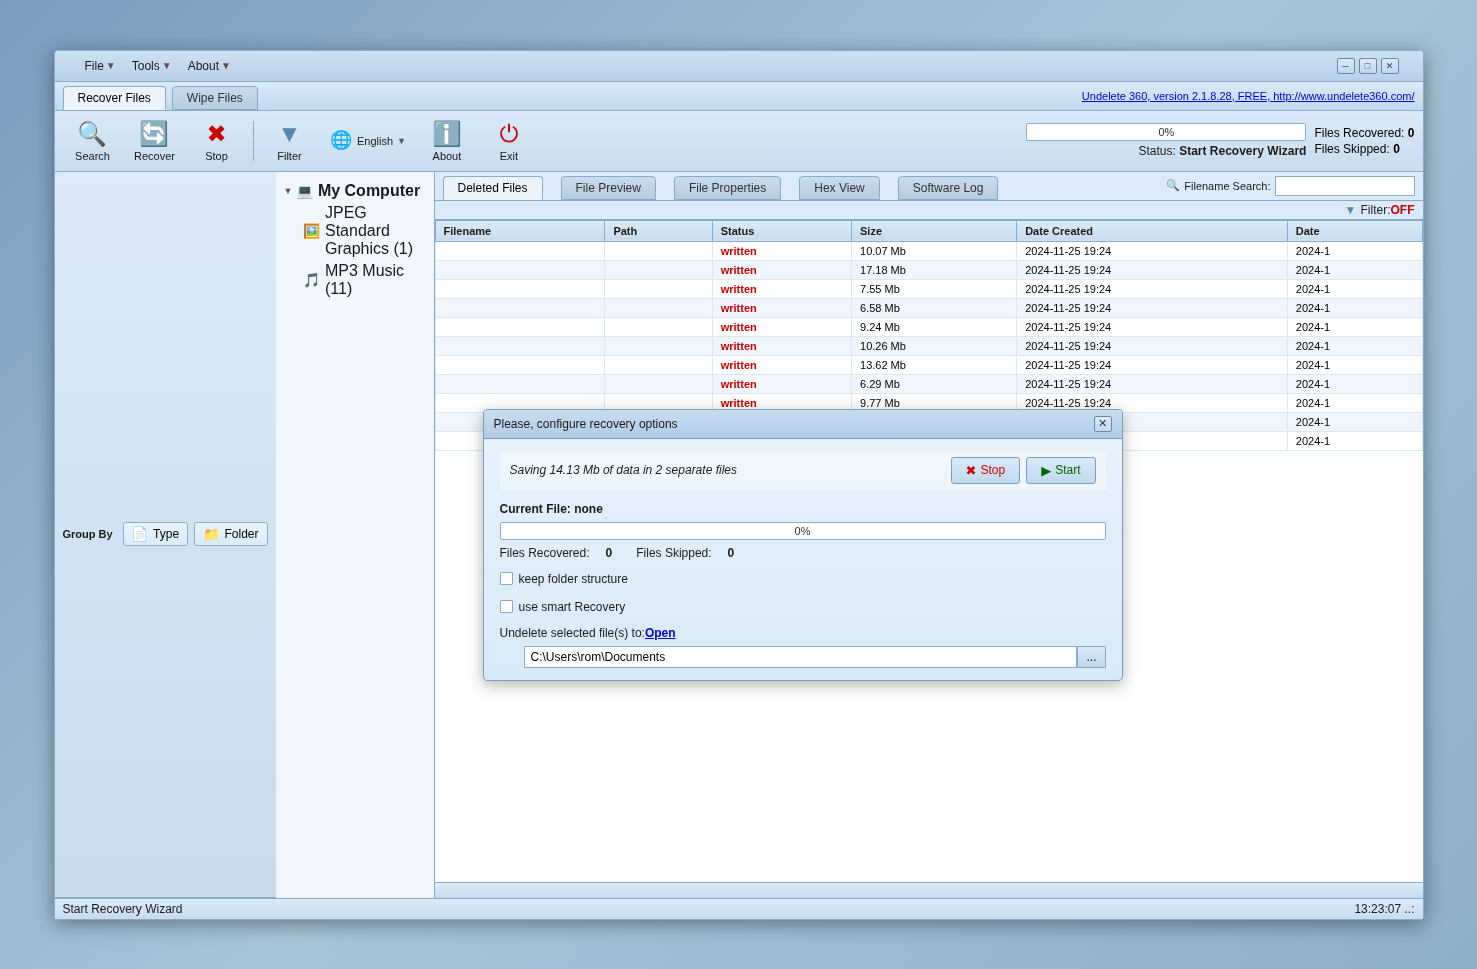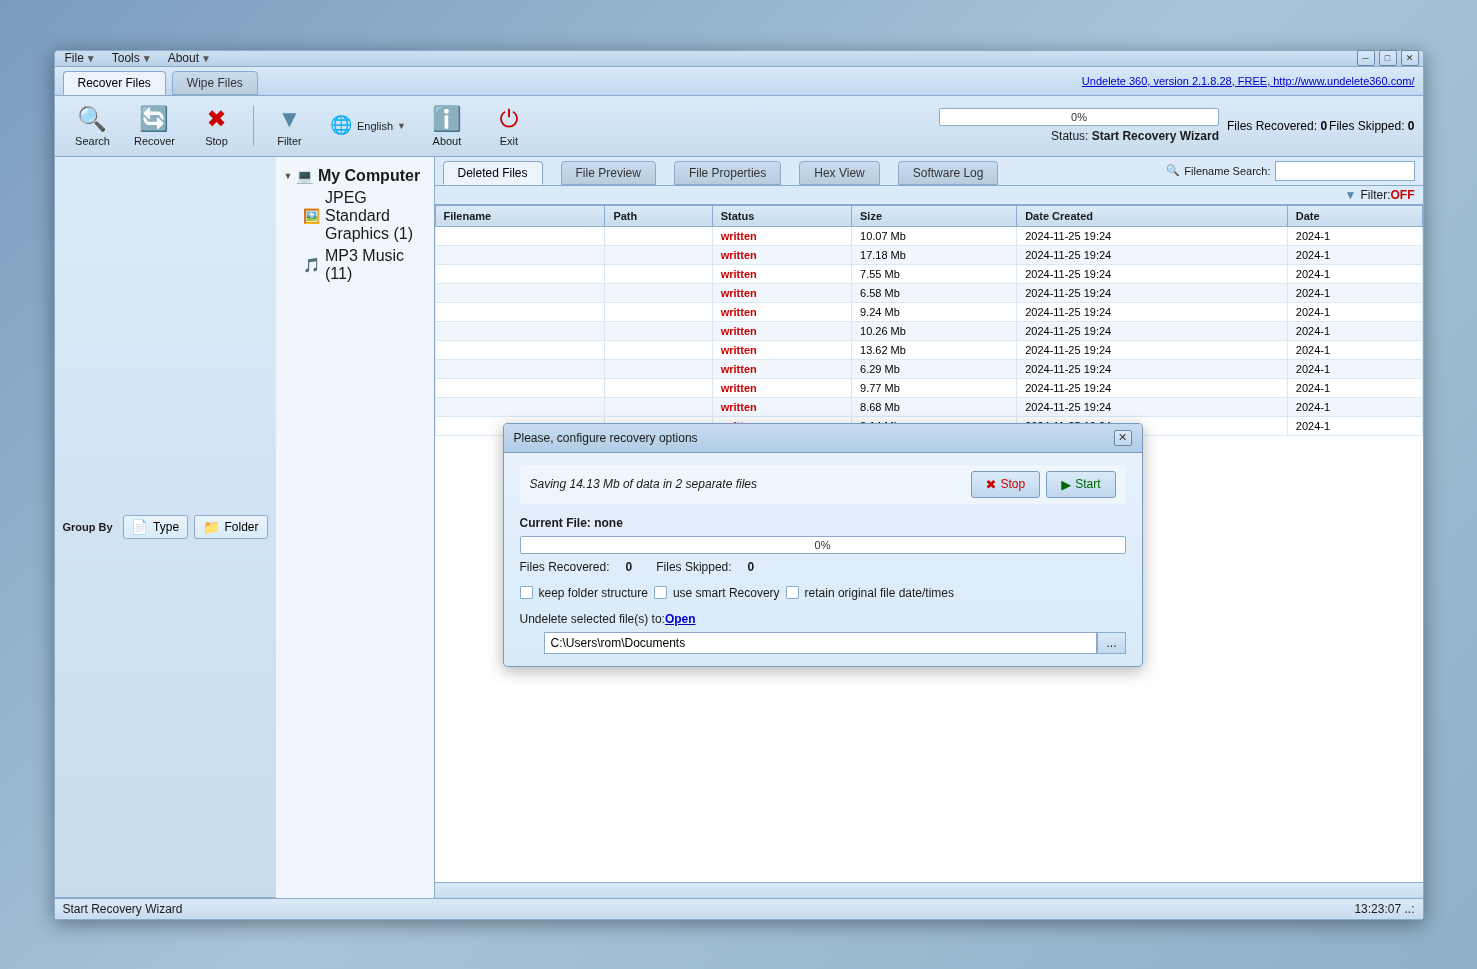--- a/index.html
+++ b/index.html
@@ -1,21 +1,21 @@
 <!DOCTYPE html>
 <html><head>
   <meta charset="utf-8">
   <style>
     * { box-sizing: border-box; margin: 0; padding: 0; font-family: 'Segoe UI', Tahoma, sans-serif; font-size: 12px; }
     body { background: linear-gradient(135deg, #7a9cbf 0%, #a8c4d8 50%, #8eafc8 100%); width: 1477px; height: 969px; overflow: hidden; display: flex; align-items: center; justify-content: center; }
     
     .window { width: 1370px; height: 870px; background: #ecf3fa; border: 1px solid #8aabcc; border-radius: 4px; box-shadow: 0 4px 20px rgba(0,0,0,0.4); display: flex; flex-direction: column; }
     
     
-    .title-bar { background: linear-gradient(to bottom, #cde0f0, #b8d0e8); height: 16px; display: flex; align-items: center; padding: 0 4px; border-radius: 4px 4px 0 0; border-bottom: 1px solid #8aabcc; }
+    .title-bar { background: linear-gradient(to bottom, #cde0f0, #b8d0e8); height: 31px; display: flex; align-items: center; padding: 0 24px; border-radius: 4px 4px 0 0; border-bottom: 1px solid #8aabcc; }
     .title-bar-menu { display: flex; align-items: center; gap: 4px; flex: 1; }
     .menu-item { display: flex; align-items: center; gap: 2px; padding: 2px 6px; cursor: pointer; border-radius: 2px; color: #1a1a1a; }
     .menu-dropdown { font-size: 10px; color: #555; }
     .title-bar-controls { display: flex; gap: 4px; }
     .title-btn { width: 18px; height: 16px; border: 1px solid #6a8aaa; border-radius: 2px; cursor: pointer; display: flex; align-items: center; justify-content: center; font-size: 9px; background: linear-gradient(to bottom, #daeaf8, #c0d8ee); color: #333; }
     
     
     .toolbar { display: flex; align-items: center; padding: 4px 8px; background: linear-gradient(to bottom, #daeaf8, #c8dcee); border-bottom: 1px solid #8aabcc; gap: 2px; }
     .toolbar-btn { display: flex; flex-direction: column; align-items: center; padding: 4px 8px; cursor: pointer; border-radius: 3px; border: 1px solid transparent; min-width: 60px; }
     .toolbar-btn .icon { font-size: 24px; margin-bottom: 2px; }
@@ -91,21 +91,21 @@
     .dialog-btn-group { display: flex; gap: 6px; }
     .dialog-btn { display: flex; align-items: center; gap: 4px; padding: 5px 14px; border: 1px solid #7a9cbf; border-radius: 3px; cursor: pointer; font-size: 12px; background: linear-gradient(to bottom, #daeaf8, #c0d8ee); color: #1a1a1a; }
     .dialog-btn.stop-btn { color: #cc0000; }
     .dialog-btn.start-btn { color: #006600; }
     .dialog-section { margin-bottom: 12px; }
     .dialog-label { font-size: 12px; color: #1a1a1a; margin-bottom: 6px; }
     .dialog-label span { font-weight: bold; }
     .dialog-progress { height: 18px; background: #fff; border: 1px solid #8aabcc; border-radius: 2px; overflow: hidden; margin-bottom: 6px; }
     .dialog-progress-inner { height: 100%; background: linear-gradient(to right, #6aacee, #4a8cce); width: 0%; display: flex; align-items: center; justify-content: center; }
     .dialog-stats { display: flex; gap: 16px; font-size: 11px; color: #1a1a1a; }
-    .dialog-checkboxes { display: flex; flex-direction: row; gap: 6px; margin-bottom: 12px; }
+    .dialog-checkboxes { display: flex; flex-direction: column; gap: 14px; margin-bottom: 12px; }
     .dialog-checkbox-row { display: flex; align-items: center; gap: 6px; cursor: pointer; font-size: 12px; color: #1a1a1a; }
     .dialog-checkbox { width: 13px; height: 13px; border: 1px solid #8aabcc; background: #fff; border-radius: 1px; cursor: pointer; }
     .dialog-dest-row { display: flex; align-items: center; margin-bottom: 6px; }
     .dialog-dest-label { font-size: 12px; color: #1a1a1a; }
     .dialog-dest-open { color: #0000cc; font-weight: bold; font-size: 12px; cursor: pointer; text-decoration: underline; }
     .dialog-dest-input-row { display: flex; gap: 0; padding-left: 24px; }
     .dialog-dest-input { flex: 1; height: 22px; border: 1px solid #8aabcc; padding: 0 6px; font-size: 12px; background: #fff; }
     .dialog-browse-btn { padding: 2px 8px; border: 1px solid #8aabcc; background: linear-gradient(to bottom, #daeaf8, #c0d8ee); cursor: pointer; font-size: 12px; color: #1a1a1a; }
 
     .progress-outer { position: relative; }
@@ -190,21 +190,21 @@
           <div class="progress-bar-container">
             <div class="progress-bar" style="width:0%;"></div>
           </div>
           <span class="progress-zero-text">0%</span>
         </div>
         <div style="font-size:11px; color:#1a1a1a;">
           <span>Status: </span>
           <span class="status-bold">Start Recovery Wizard</span>
         </div>
       </div>
-      <div style="display:flex; flex-direction:row; gap:2px;">
+      <div style="display:flex; flex-direction:column; gap:2px;">
         <div>
           <span>Files Recovered:</span>
           <span class="status-bold">0</span>
         </div>
         <div>
           <span>Files Skipped:</span>
           <span class="status-bold">0</span>
         </div>
       </div>
     </div>
@@ -386,21 +386,21 @@
   <div class="status-bar">
     <span>Start Recovery Wizard</span>
     <span>
       <span>13:23:07</span>
       <span>..:</span>
     </span>
   </div>
 </div>
 
 <div class="dialog-overlay">
-  <div class="dialog" style="position:relative; top:60px; left:84px;">
+  <div class="dialog" style="position:relative; top:60px; left:64px;">
     <div class="dialog-titlebar">
       <span class="dialog-title">Please, configure recovery options</span>
       <div class="dialog-close">✕</div>
     </div>
     <div class="dialog-body">
 
       <div class="dialog-info-row">
         <span class="dialog-info-text">Saving 14.13 Mb of data in 2 separate files</span>
         <div class="dialog-btn-group">
           <div class="dialog-btn stop-btn">
@@ -435,24 +435,20 @@
 
       <div class="dialog-checkboxes">
         <label class="dialog-checkbox-row">
           <div class="dialog-checkbox"></div>
           <span>keep folder structure</span>
         </label>
         <label class="dialog-checkbox-row">
           <div class="dialog-checkbox"></div>
           <span>use smart Recovery</span>
         </label>
-        <label class="dialog-checkbox-row">
-          <div class="dialog-checkbox"></div>
-          <span>retain original file date/times</span>
-        </label>
       </div>
 
       <div class="dialog-dest-row">
         <span class="dialog-dest-label">Undelete selected file(s) to:</span>
         <span class="dialog-dest-open">Open</span>
       </div>
       <div class="dialog-dest-input-row">
         <input class="dialog-dest-input" type="text" value="C:\Users\rom\Documents" style="">
         <button class="dialog-browse-btn">...</button>
       </div>

